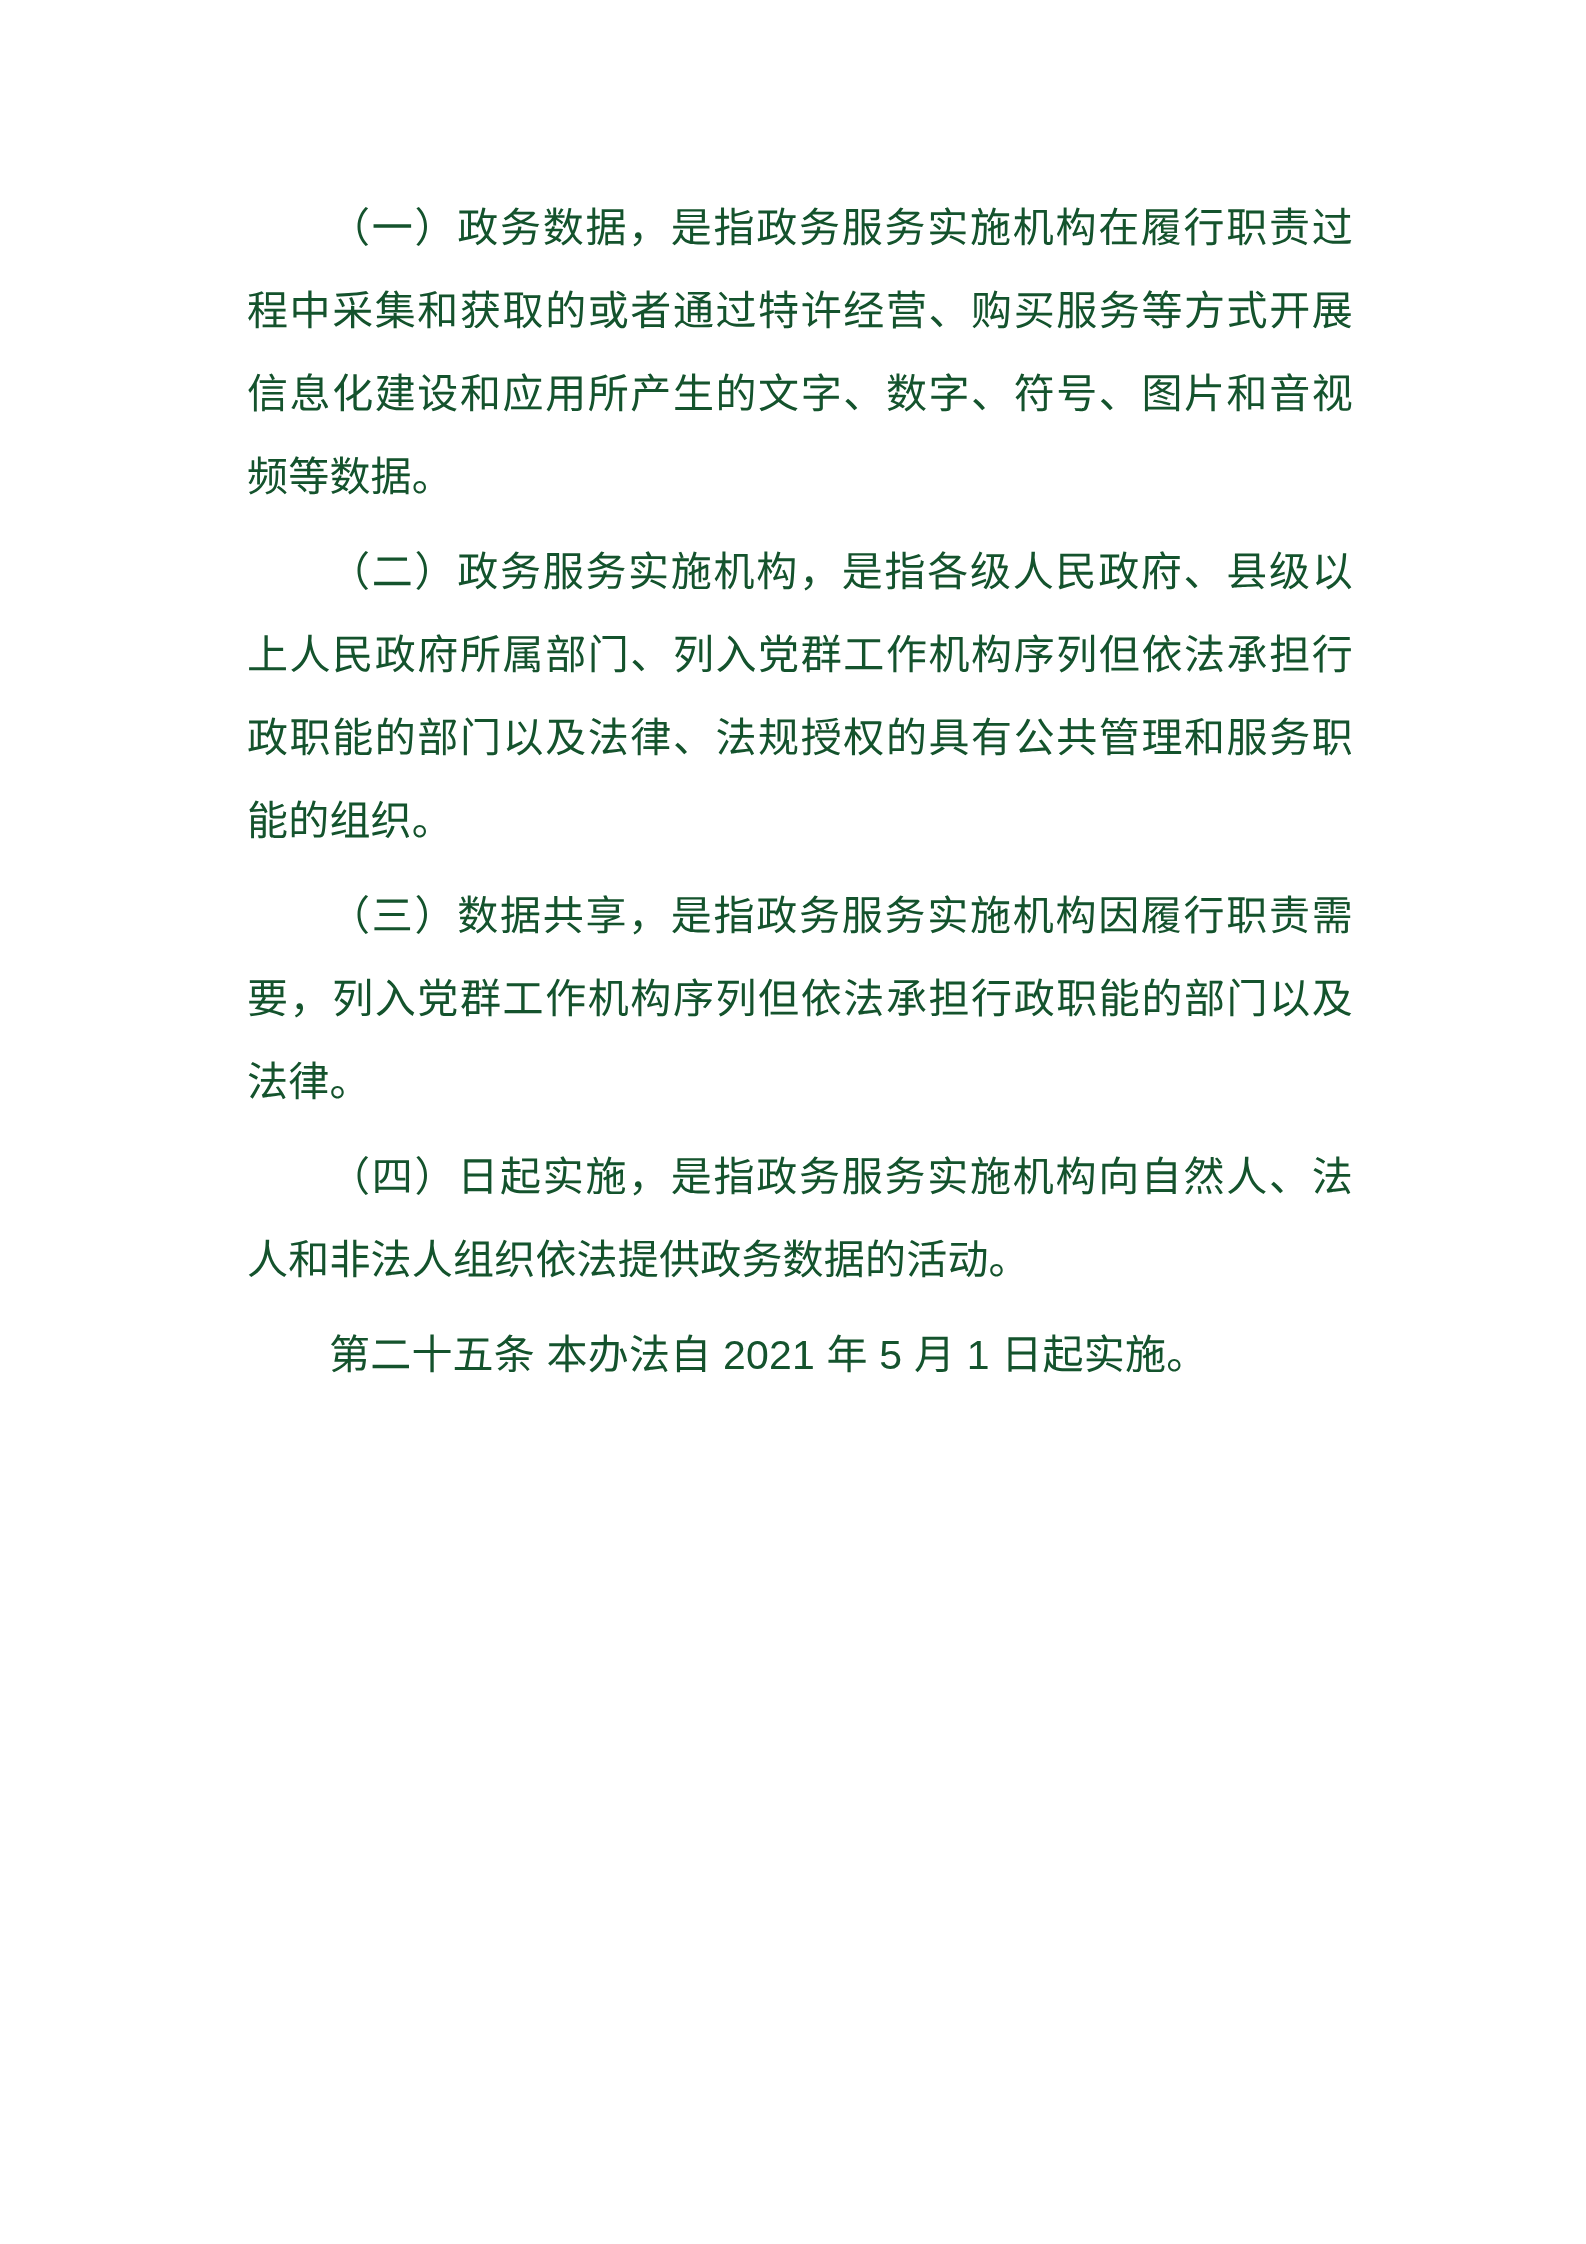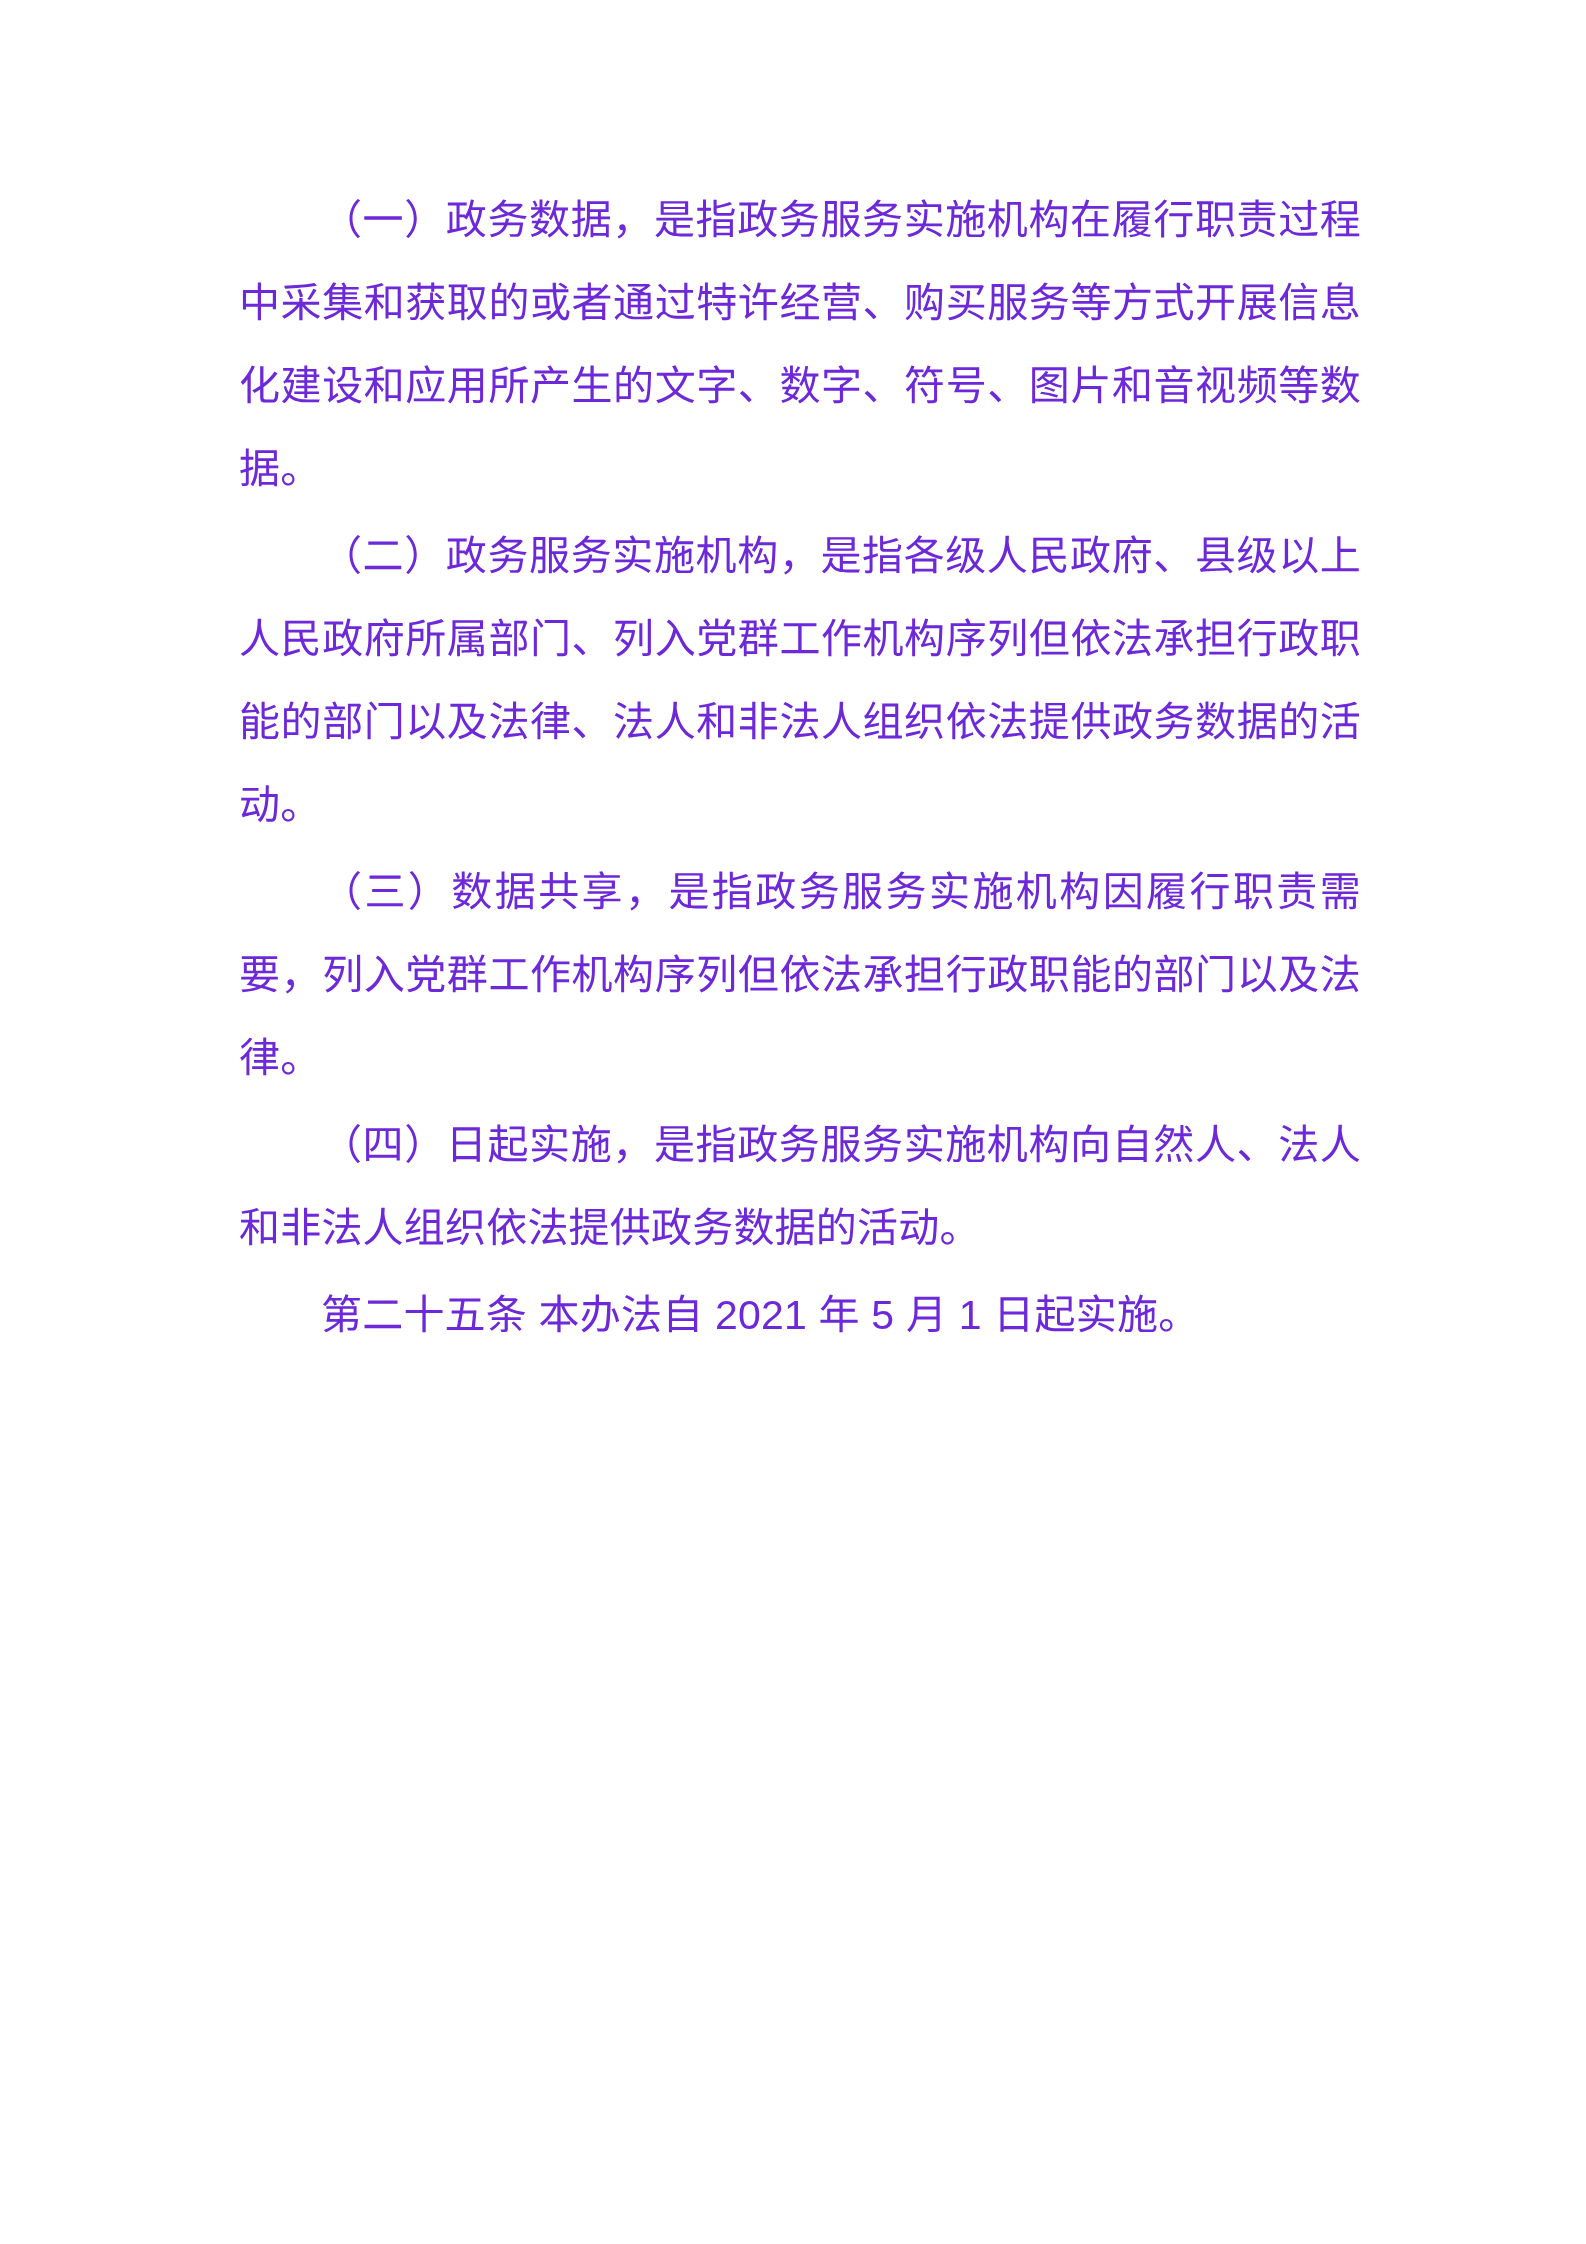--- a/index.html
+++ b/index.html
@@ -25,33 +25,33 @@
   }
   .doc-body {
     width: 1130px;
   }
   .para {
     font-size: 41px;
     line-height: 83px;
     text-align: justify;
     text-justify: inter-ideograph;
     text-indent: 82px;
-    margin: 4px;
+    margin: 12px;
     letter-spacing: 0.2px;
     font-weight: 400;
-    color: #6d28d9;
+    color: #14532d;
   }
   .para + .para {
     margin-top: 0;
   }
 </style>
 </head>
 <body>
 
 <div class="page">
   <div class="doc-body">
     <p class="para">（一）政务数据，是指政务服务实施机构在履行职责过程中采集和获取的或者通过特许经营、购买服务等方式开展信息化建设和应用所产生的文字、数字、符号、图片和音视频等数据。</p>
-    <p class="para">（二）政务服务实施机构，是指各级人民政府、县级以上人民政府所属部门、列入党群工作机构序列但依法承担行政职能的部门以及法律、法人和非法人组织依法提供政务数据的活动。</p>
+    <p class="para">（二）政务服务实施机构，是指各级人民政府、县级以上人民政府所属部门、列入党群工作机构序列但依法承担行政职能的部门以及法律、法规授权的具有公共管理和服务职能的组织。</p>
     <p class="para">（三）数据共享，是指政务服务实施机构因履行职责需要，列入党群工作机构序列但依法承担行政职能的部门以及法律。</p>
     <p class="para">（四）日起实施，是指政务服务实施机构向自然人、法人和非法人组织依法提供政务数据的活动。</p>
     <p class="para">第二十五条  本办法自 2021 年 5 月 1 日起实施。</p>
   </div>
 </div>
 
 </body></html>

